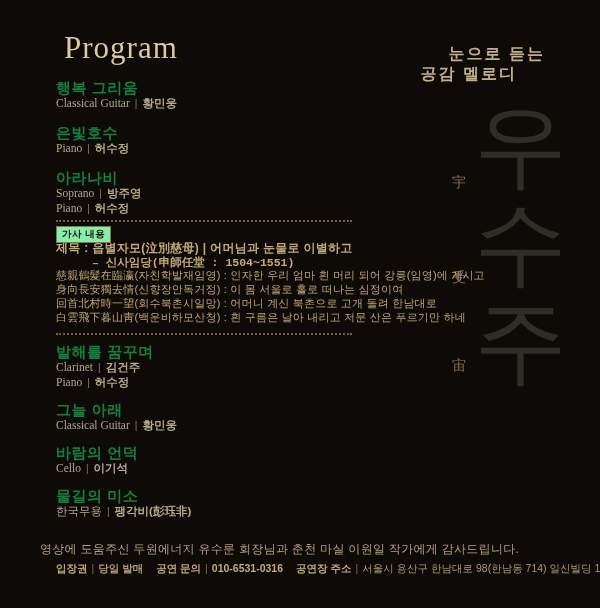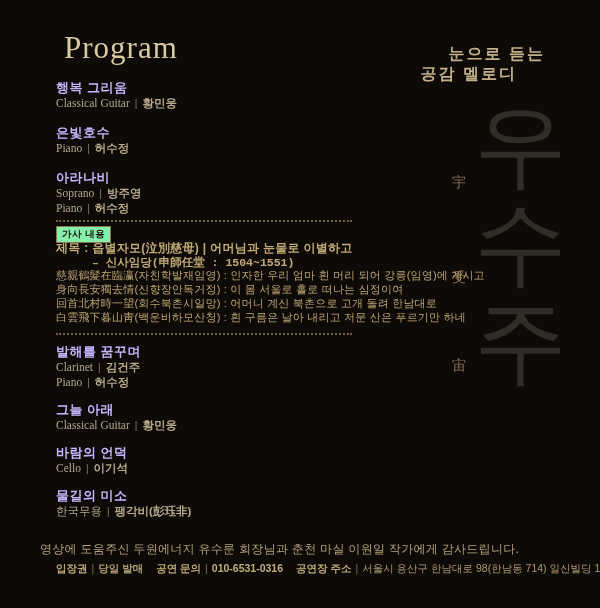--- a/index.html
+++ b/index.html
@@ -15,21 +15,21 @@
   
   .title {
     position:absolute; left:64px; top:30px; margin:0;
     font-family:"Liberation Serif", serif;
     font-size:31px; font-weight:400; letter-spacing:1px;
     color:#d9cba2;
   }
 
   .song { margin:0 0 14px 0; }
   .song-title {
-    font-size:13px; font-weight:bold; color:#c4b5fd;
+    font-size:15px; font-weight:bold; color:#15803d;
     letter-spacing:0.5px; line-height:16px;
   }
   .performer { font-size:11.5px; line-height:15px; color:#b0a286; }
   .performer .role { font-family:"Liberation Serif", serif; color:#b4a88e; }
   .performer .psep { margin:0 5px; color:#8a7d63; font-size:10px; }
   .performer .pname { font-weight:bold; color:#b6a98c; }
 
   .songs-top    { position:absolute; left:56px; top:80px;  width:340px; }
   .songs-bottom { position:absolute; left:56px; top:344px; width:340px; }
   .songs-bottom .song { margin-bottom:12px; }

